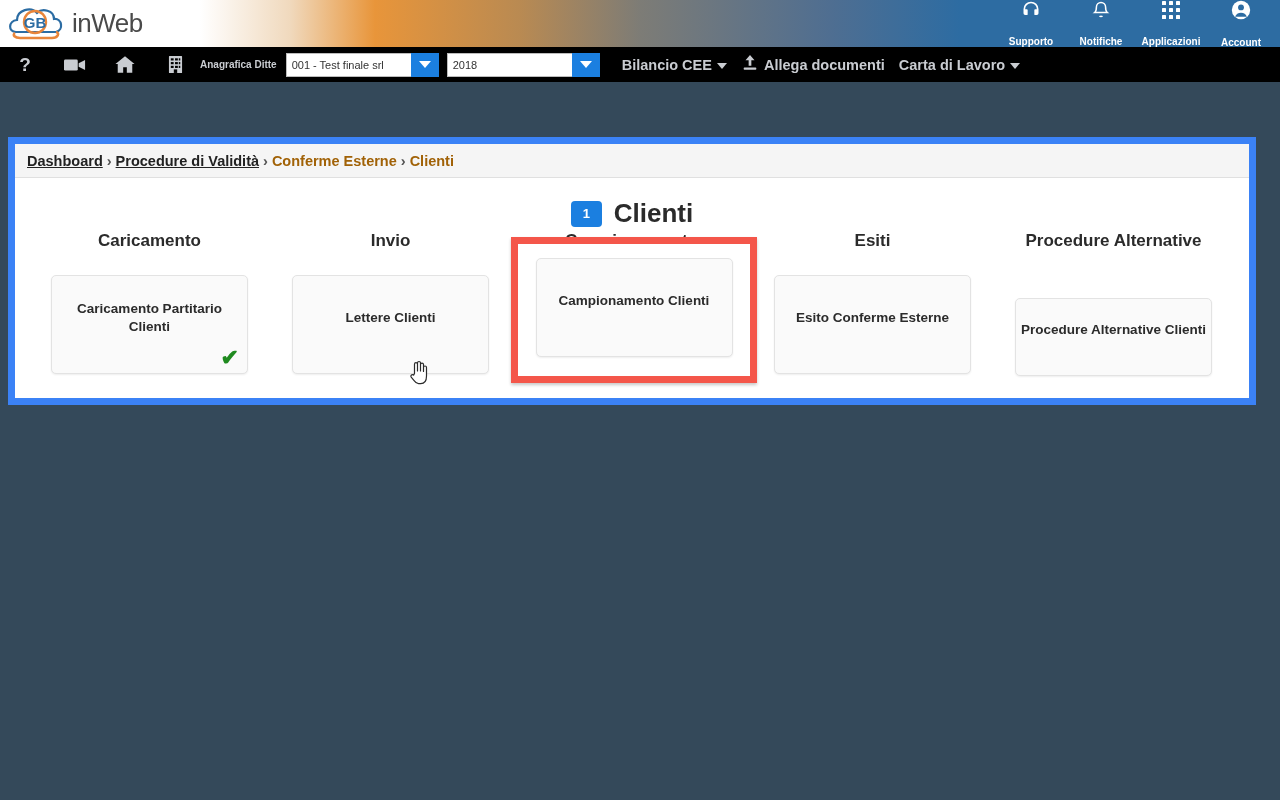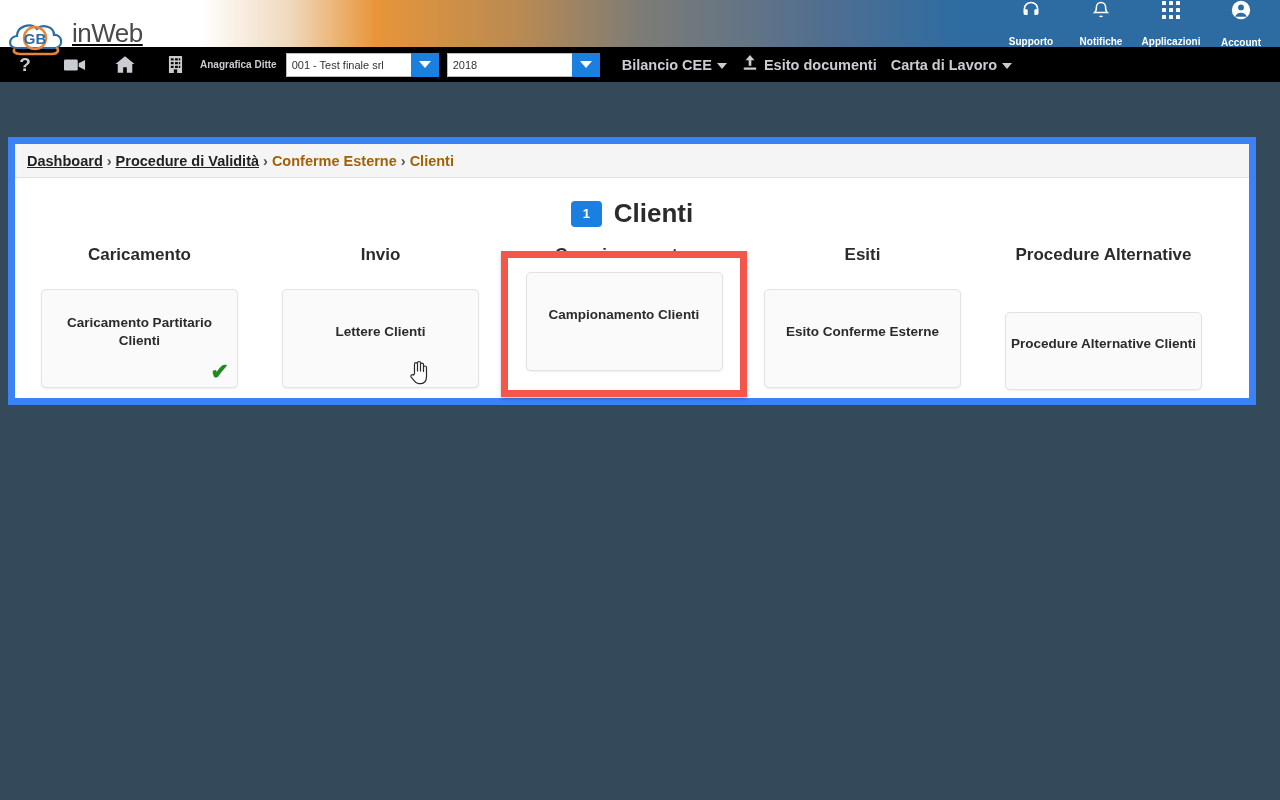--- a/index.html
+++ b/index.html
@@ -17,22 +17,22 @@
     width: 1280px;
     background: linear-gradient(to right,
         #ffffff 0px, #ffffff 200px,
         #f0d9bd 290px, #e8953a 375px,
         #b98a52 520px, #7d7c76 640px,
         #4f6e91 830px, #2d6ca2 960px, #2d6ca2 1280px);
     display: flex;
     align-items: center;
   }
   .logo-wrap {
-    position: absolute; left: 6px; top: 18px;
-    display: flex;  text-decoration: underline;
+    position: absolute; left: 6px; top: 2px;
+    display: flex; align-items: center;
   }
   .logo-text {
     font-size: 26px; color: #4a4a4a; letter-spacing: -0.5px;
     font-family: "Liberation Sans", sans-serif;
     margin-left: 2px;
   }
   .brand-right {
     position: absolute; right: 4px; top: 0;
     height: 47px; display: flex; align-items: center;
   }
@@ -118,22 +118,22 @@
   }
   .badge1 {
     width: 31px; height: 26px; border-radius: 4px;
     background: #1b7fe0; color: #ffffff;
     display: flex; align-items: center; justify-content: center;
     font-size: 13px; font-weight: bold;
   }
   .page-title { font-size: 26px; font-weight: bold; color: #2b2b2b; }
 
   .columns {
-    display: flex; margin-top: 14px;
-    padding: 0 4px;
+    display: flex; 
+    padding: 0 14px;
   }
   .col { width: 241px; position: relative; }
   .col-head {
     text-align: center; font-size: 17px; font-weight: bold;
     color: #2b2b2b; line-height: 23px;
     min-height: 46px;
   }
   .card {
     width: 197px; height: 99px;
     margin: 0 auto;
@@ -280,21 +280,21 @@
     <span class="caret-d"></span>
   </div>
 
   <div class="tb-menu">
     <span>
       <svg width="18" height="18" viewBox="0 0 20 20" fill="#c9ccd1">
         <path d="M10 1 L15 7 L11.5 7 L11.5 13 L8.5 13 L8.5 7 L5 7 Z"></path>
         <rect x="3" y="15" width="14" height="2.6" rx="0.8"></rect>
       </svg>
     </span>
-    <span>Esito documenti</span>
+    <span>Allega documenti</span>
   </div>
 
   <div class="tb-menu">
     <span>Carta di Lavoro</span>
     <span class="caret-d"></span>
   </div>
 </div>
 
 <div class="panel">
 

